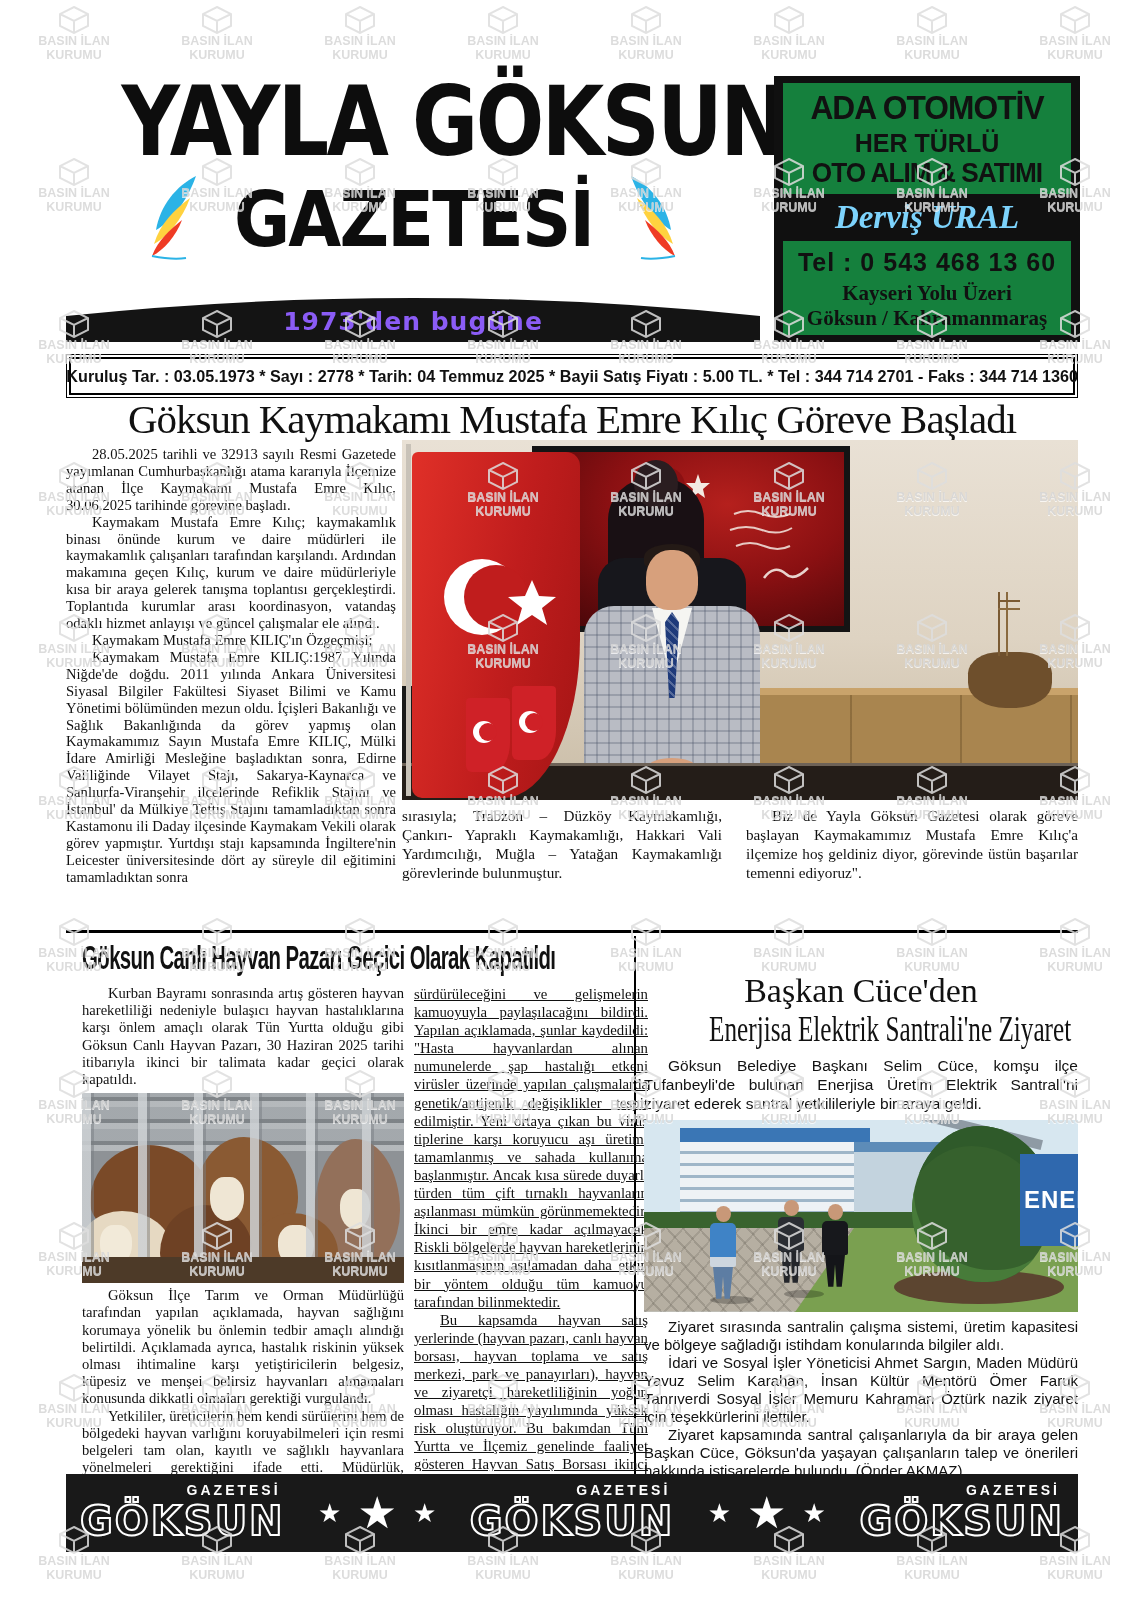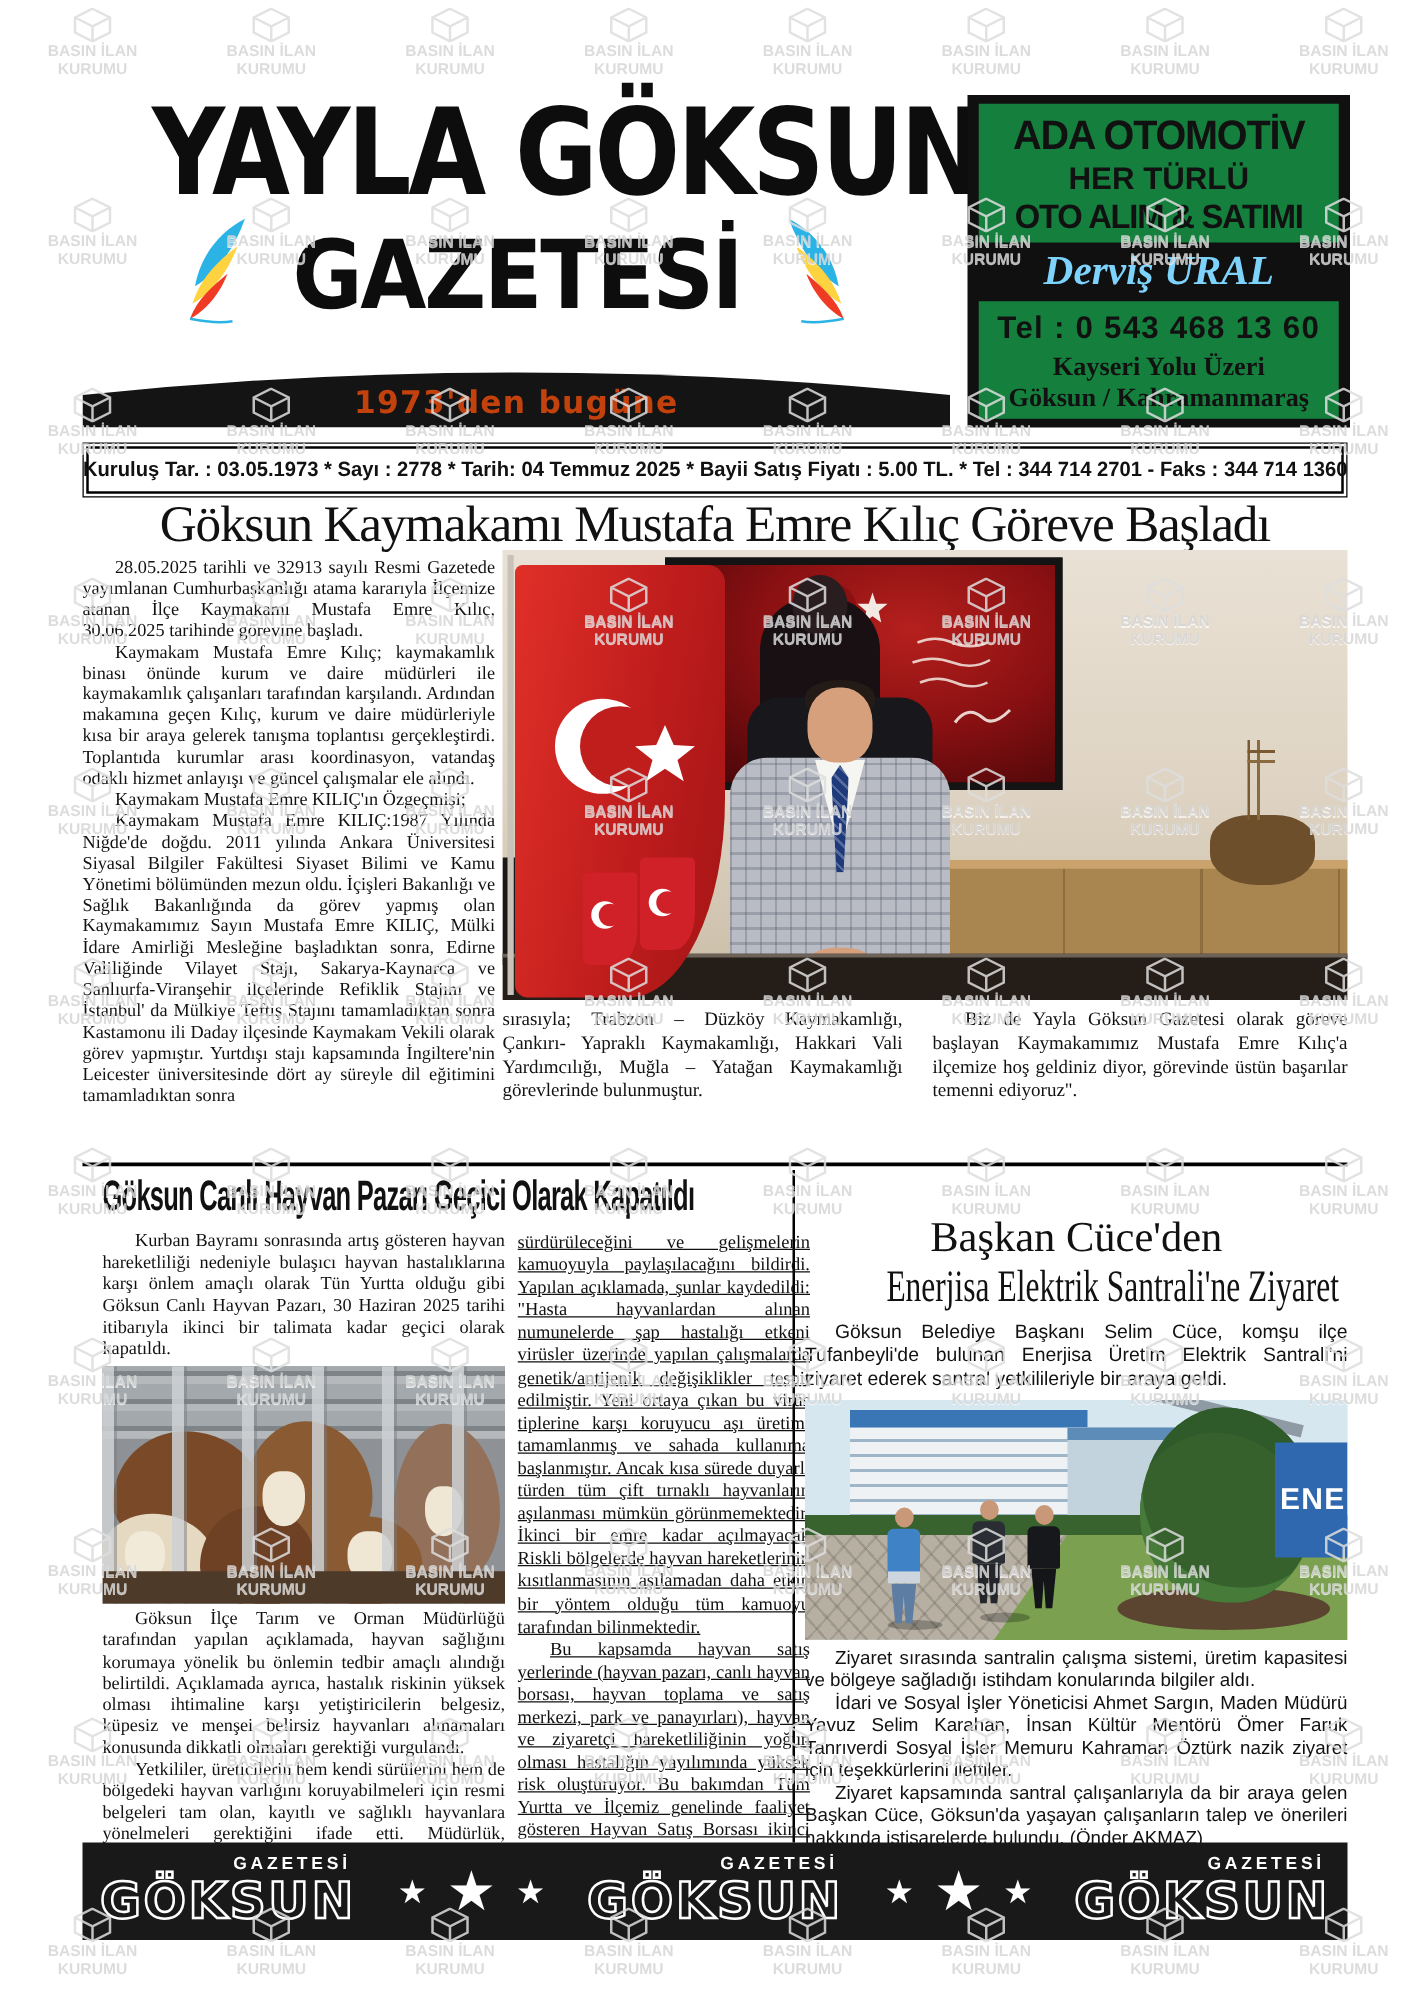--- a/index.html
+++ b/index.html
@@ -14,21 +14,21 @@
   .wm svg{display:block;margin:0 auto 1px auto;color:#dedede;}
   
   #masthead{left:66px;top:74px;width:694px;height:268px;}
   .mh-title{font-family:"DejaVu Sans","Liberation Sans",sans-serif;font-weight:700;
             font-size:96px;line-height:1.02;letter-spacing:-3px;text-align:center;
             transform:scaleX(.84);transform-origin:center;white-space:nowrap;color:#0d0d0d;}
   .mh-subrow{display:flex;align-items:center;justify-content:center;gap:10px;margin-top:-4px;height:104px;}
   .mh-sub{font-family:"DejaVu Sans","Liberation Sans",sans-serif;font-weight:700;
           font-size:76px;letter-spacing:-2px;transform:scaleX(.9);white-space:nowrap;color:#0d0d0d;}
   .mh-banner{position:absolute;left:0;bottom:0;width:694px;height:52px;}
-  .mh-banner-text{position:absolute;left:0;right:0;bottom:6px;text-align:center;color:#c2410c;
+  .mh-banner-text{position:absolute;left:0;right:0;bottom:6px;text-align:center;color:#8b5cf6;
             font-family:"DejaVu Sans",sans-serif;font-weight:700;font-size:25px;letter-spacing:1px;}
   
   #adbox{left:774px;top:76px;width:306px;height:266px;background:#101010;
          box-sizing:border-box;padding:7px 9px;display:flex;flex-direction:column;z-index:2;}
   .ad-panel{background:#15803d;text-align:center;}
   .ad-p1{padding:6px 2px 5px 2px;}
   .ad-l1{font:700 33px "Liberation Sans",sans-serif;letter-spacing:-1px;transform:scaleX(.96);white-space:nowrap;}
   .ad-l2{font:700 25px "Liberation Sans",sans-serif;margin-top:2px;}
   .ad-l3{font:700 27px "Liberation Sans",sans-serif;letter-spacing:-1px;transform:scaleX(.97);white-space:nowrap;}
   .ad-name{color:#7dd3fc;text-align:center;font:italic 700 33px "Liberation Serif",serif;

